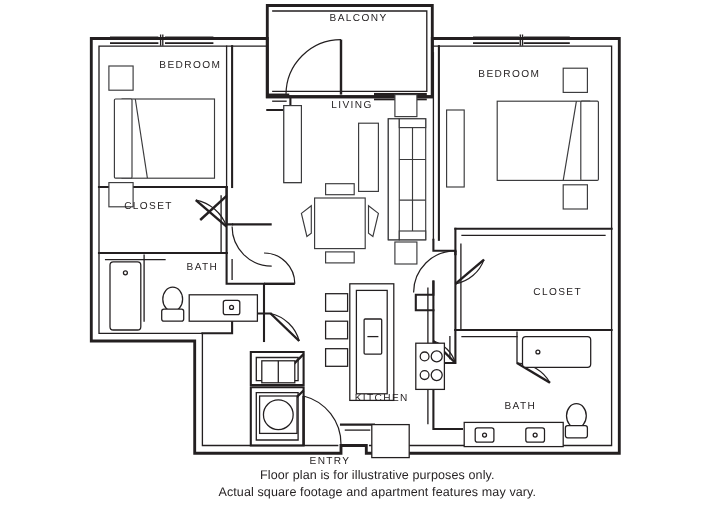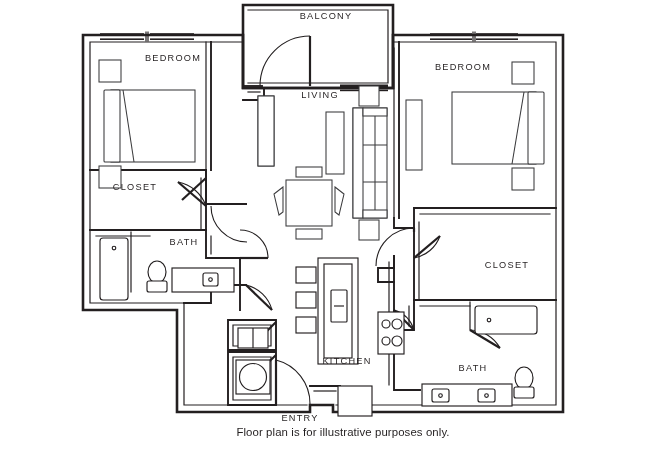--- a/index.html
+++ b/index.html
@@ -385,15 +385,16 @@
       <text class="room-label" x="507" y="266">CLOSET</text>
       <text class="room-label" x="347" y="362">KITCHEN</text>
       <text class="room-label" x="473" y="369">BATH</text>
       <text class="room-label" x="300" y="419">ENTRY</text>
     </g>
 
   </svg>
 
   <div class="caption-block">
     <div class="caption-line">Floor plan is for illustrative purposes only.</div>
+    <div class="caption-line">Actual square footage and apartment features may vary.</div>
   </div>
 
 </div>
 
 </body></html>

